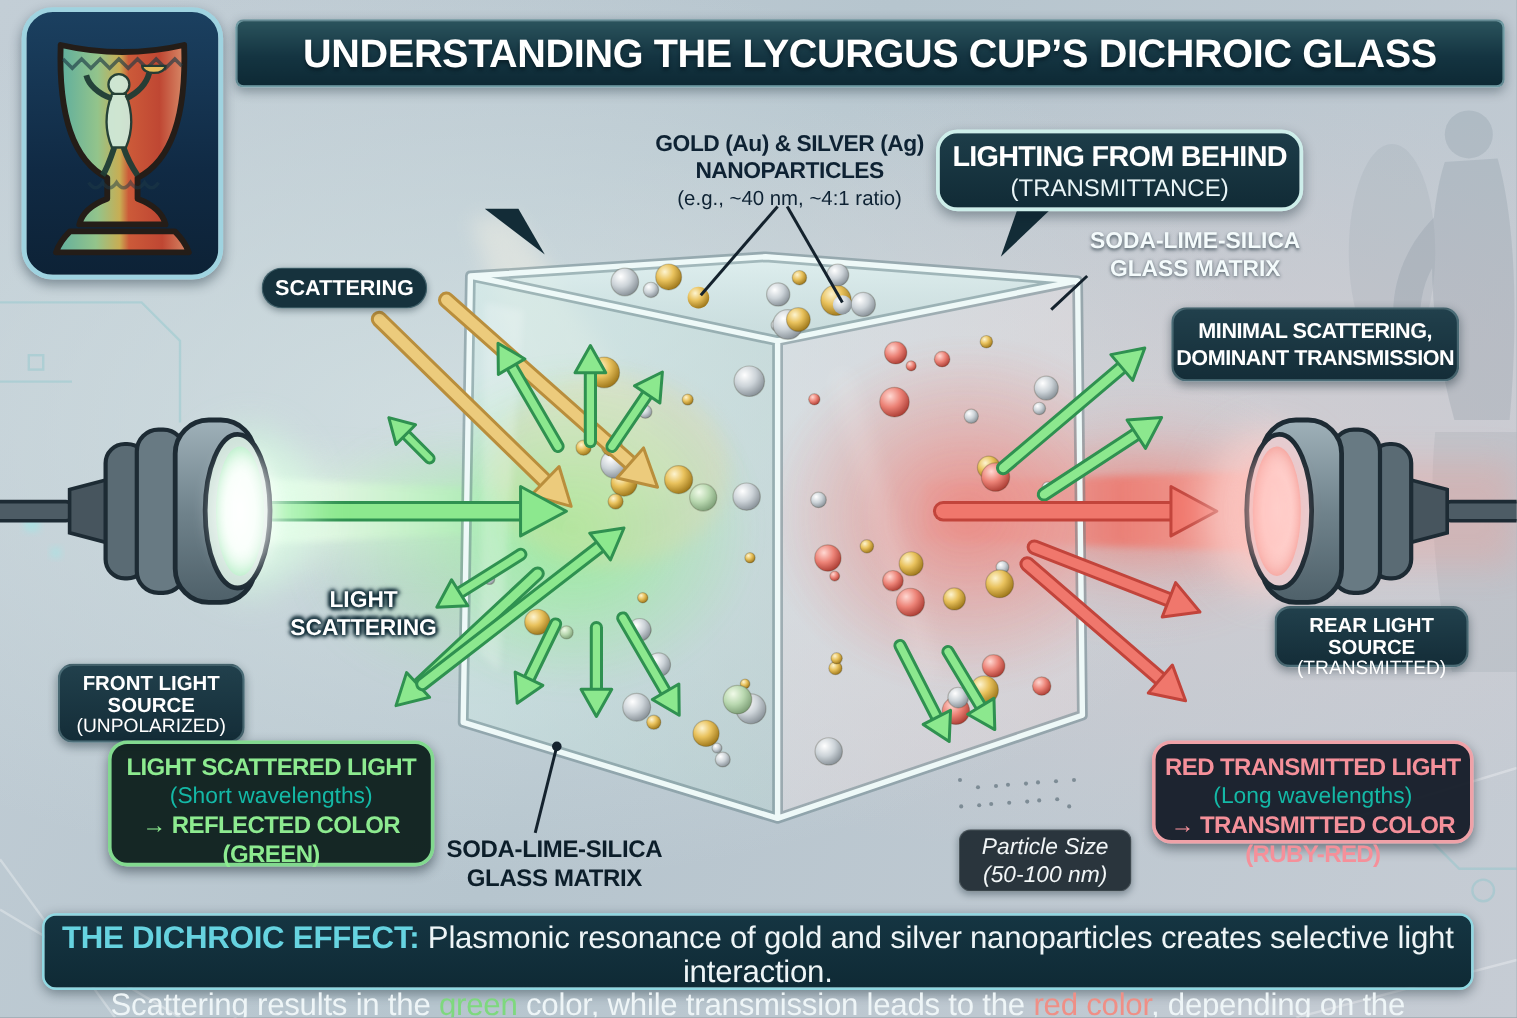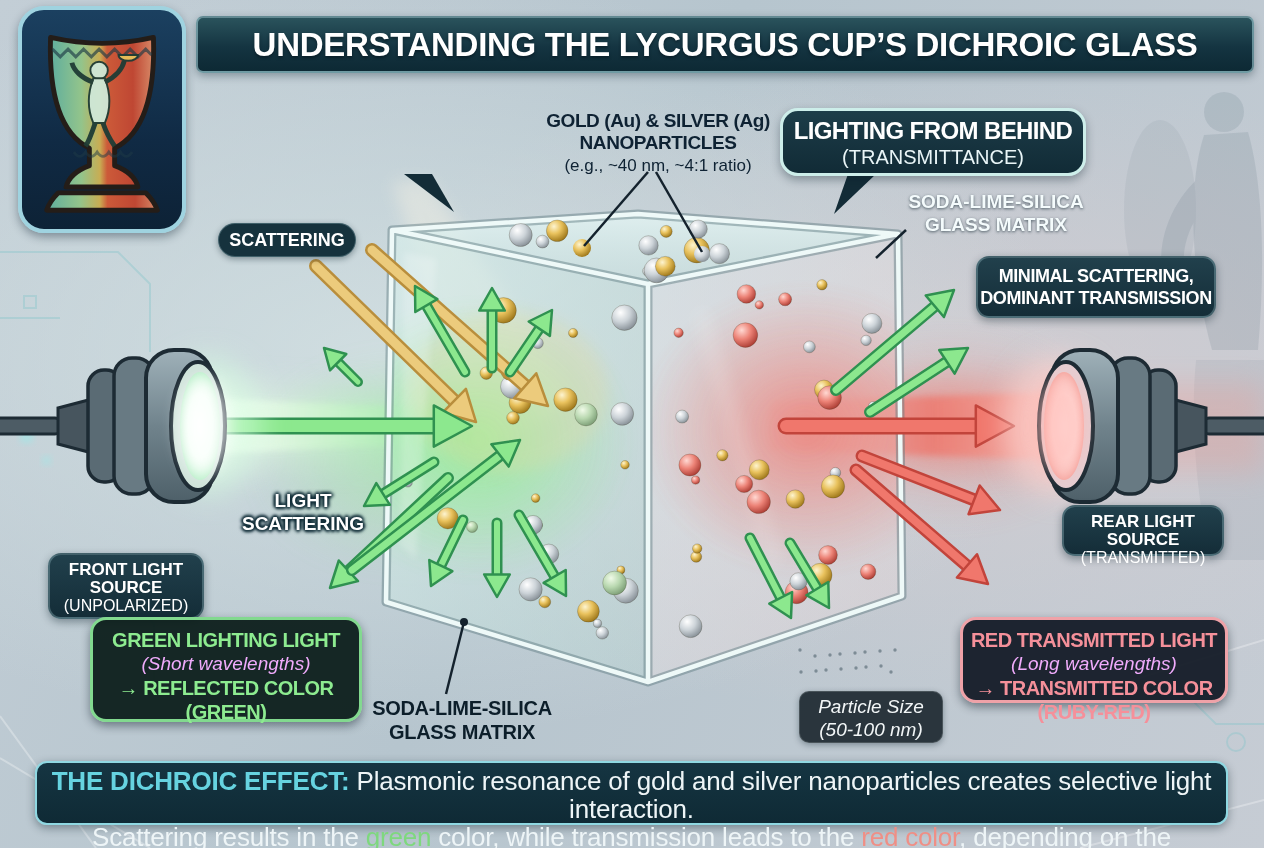--- a/index.html
+++ b/index.html
@@ -38,21 +38,21 @@
   .src-box{padding-top:6px;font-size:16px;line-height:18px;}
   .src-box .b{font-weight:bold;font-size:17px;}
   .light-scatter{color:#fff;font-weight:bold;font-size:19px;text-align:center;line-height:23px;
     text-shadow:0 0 5px #0e2a35,0 2px 3px #0e2a35,2px 0 3px #0e2a35,-2px 0 3px #0e2a35,0 -2px 3px #0e2a35;}
   .result-box{border-radius:16px;text-align:center;padding-top:8px;line-height:24px;box-shadow:0 4px 10px rgba(10,25,35,.45);}
   .result-green{background:rgba(11,29,25,.94);border:3px solid #82d98f;}
   .result-red{background:rgba(18,25,37,.94);border:3px solid #efa2a8;}
   .result-box .hl{font-weight:bold;font-size:20px;letter-spacing:-.5px;white-space:nowrap;}
   .result-green .hl{color:#8deb90;}
   .result-red .hl{color:#f5909a;}
-  .result-box .wl{color:#f0abfc;font-size:19px;font-style:italic;}
+  .result-box .wl{color:#14b8a6;font-size:19px;}
   .particle-pill{background:rgba(30,42,50,.93);border:1px solid rgba(255,255,255,.15);border-radius:10px;
     color:#f2f6f7;font-size:19px;text-align:center;line-height:23px;padding-top:3px;box-shadow:0 2px 6px rgba(10,30,40,.35);}
   .footer{left:35px;top:761px;width:1193px;height:64px;border-radius:12px;
     background:linear-gradient(180deg,#153542 0%,#0f2a35 100%);
     border:2.5px solid #8fd8e2;box-shadow:0 3px 10px rgba(10,30,40,.4);
     color:#eef5f7;font-size:26px;text-align:center;line-height:28px;padding-top:4px;letter-spacing:-.2px;}
   .f-head{color:#66d3e0;font-weight:bold;}
   .f-green{color:#7ed87e;}
   .f-red{color:#ef8f86;}
 </style>
@@ -456,21 +456,21 @@
     <div class="b">SOURCE</div>
     <div>(UNPOLARIZED)</div>
   </div>
   <div class="abs darkbox src-box" style="left:1062px;top:505px;width:162px;height:51px;">
     <div class="b">REAR LIGHT</div>
     <div class="b">SOURCE</div>
     <div>(TRANSMITTED)</div>
   </div>
 
   <div class="abs result-box result-green" style="left:90px;top:617px;width:272px;height:105px;">
-    <div class="hl">GREEN LIGHTING LIGHT</div>
+    <div class="hl">LIGHT SCATTERED LIGHT</div>
     <div class="wl">(Short wavelengths)</div>
     <div class="hl">→ REFLECTED COLOR</div>
     <div class="hl">(GREEN)</div>
   </div>
   <div class="abs result-box result-red" style="left:960px;top:617px;width:268px;height:86px;">
     <div class="hl">RED TRANSMITTED LIGHT</div>
     <div class="wl">(Long wavelengths)</div>
     <div class="hl">→ TRANSMITTED COLOR</div>
     <div class="hl">(RUBY-RED)</div>
   </div>

